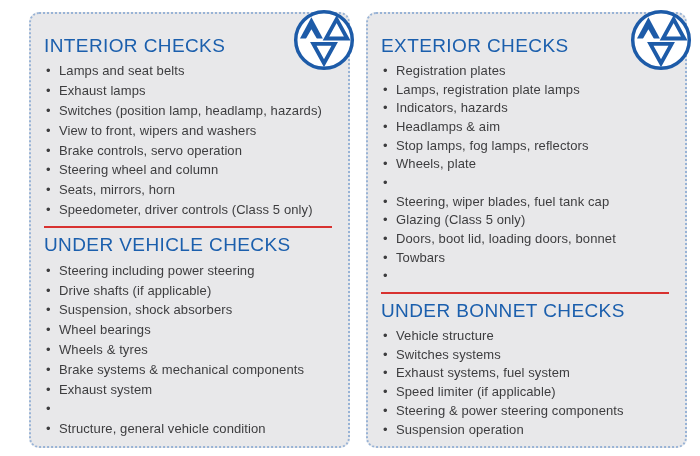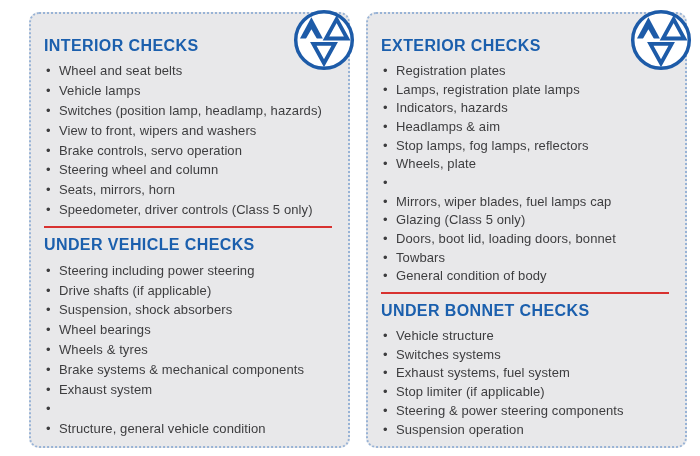--- a/index.html
+++ b/index.html
@@ -24,23 +24,23 @@
     padding:22px 12px 8px 13px;
   }
   .logo-badge{
     position:absolute;
     top:-5px;right:-7px;
     width:62px;height:62px;
   }
   .logo-badge svg{display:block;width:100%;height:100%;}
   .section-title{
     margin:0 0 5px 0;
-    font-size:16px;
+    font-size:19px;
     line-height:20px;
-    font-weight:bold;
+    font-weight:normal;
     letter-spacing:.4px;
     color:var(--heading_blue,#1b5fad);
   }
   ul.items{
     list-style:none;
     margin:0;padding:0;
   }
   .panel-0 ul.items li{height:19.8px;}
   .panel-1 ul.items li{height:18.7px;}
   ul.items li{
@@ -78,25 +78,25 @@
         <polygon points="45,10.5 56,30.5 34,30.5" fill="none" stroke="var(--logo_blue,#1d5ba8)" stroke-width="4"></polygon>
         <polygon points="21,36 43,36 32,56" fill="none" stroke="var(--logo_blue,#1d5ba8)" stroke-width="4"></polygon>
       </svg>
     </div>
     <div class="sections">
         <div>
           <h2 class="section-title">INTERIOR CHECKS</h2>
           <ul class="items">
             <li>
               <span class="bullet">•</span>
-              <span class="item-label">Wheel and seat belts</span>
-            </li>
-            <li>
-              <span class="bullet">•</span>
-              <span class="item-label">Vehicle lamps</span>
+              <span class="item-label">Lamps and seat belts</span>
+            </li>
+            <li>
+              <span class="bullet">•</span>
+              <span class="item-label">Exhaust lamps</span>
             </li>
             <li>
               <span class="bullet">•</span>
               <span class="item-label">Switches (position lamp, headlamp, hazards)</span>
             </li>
             <li>
               <span class="bullet">•</span>
               <span class="item-label">View to front, wipers and washers</span>
             </li>
             <li>
@@ -197,37 +197,36 @@
             </li>
             <li>
               <span class="bullet">•</span>
               <span class="item-label">Wheels, plate</span>
             </li>
             <li>
               <span class="bullet">•</span>
             </li>
             <li>
               <span class="bullet">•</span>
-              <span class="item-label">Mirrors, wiper blades, fuel lamps cap</span>
+              <span class="item-label">Steering, wiper blades, fuel tank cap</span>
             </li>
             <li>
               <span class="bullet">•</span>
               <span class="item-label">Glazing (Class 5 only)</span>
             </li>
             <li>
               <span class="bullet">•</span>
               <span class="item-label">Doors, boot lid, loading doors, bonnet</span>
             </li>
             <li>
               <span class="bullet">•</span>
               <span class="item-label">Towbars</span>
             </li>
             <li>
               <span class="bullet">•</span>
-              <span class="item-label">General condition of body</span>
             </li>
           </ul>
         </div>
         <div class="divider"></div>
         <div>
           <h2 class="section-title">UNDER BONNET CHECKS</h2>
           <ul class="items">
             <li>
               <span class="bullet">•</span>
               <span class="item-label">Vehicle structure</span>
@@ -235,21 +234,21 @@
             <li>
               <span class="bullet">•</span>
               <span class="item-label">Switches systems</span>
             </li>
             <li>
               <span class="bullet">•</span>
               <span class="item-label">Exhaust systems, fuel system</span>
             </li>
             <li>
               <span class="bullet">•</span>
-              <span class="item-label">Stop limiter (if applicable)</span>
+              <span class="item-label">Speed limiter (if applicable)</span>
             </li>
             <li>
               <span class="bullet">•</span>
               <span class="item-label">Steering &amp; power steering components</span>
             </li>
             <li>
               <span class="bullet">•</span>
               <span class="item-label">Suspension operation</span>
             </li>
           </ul>

